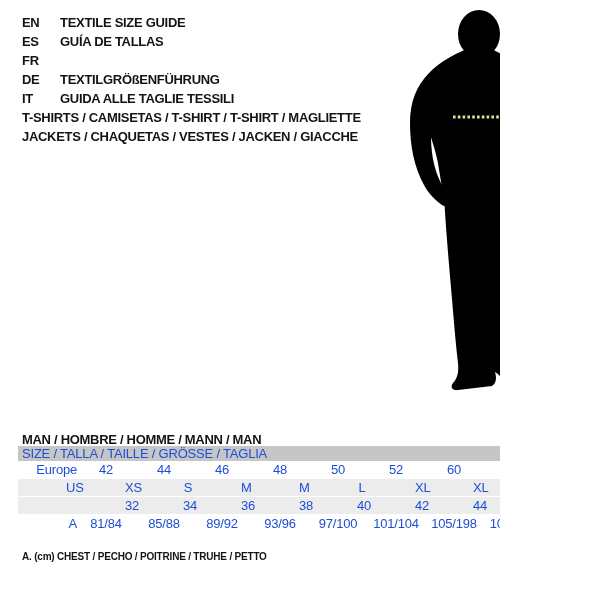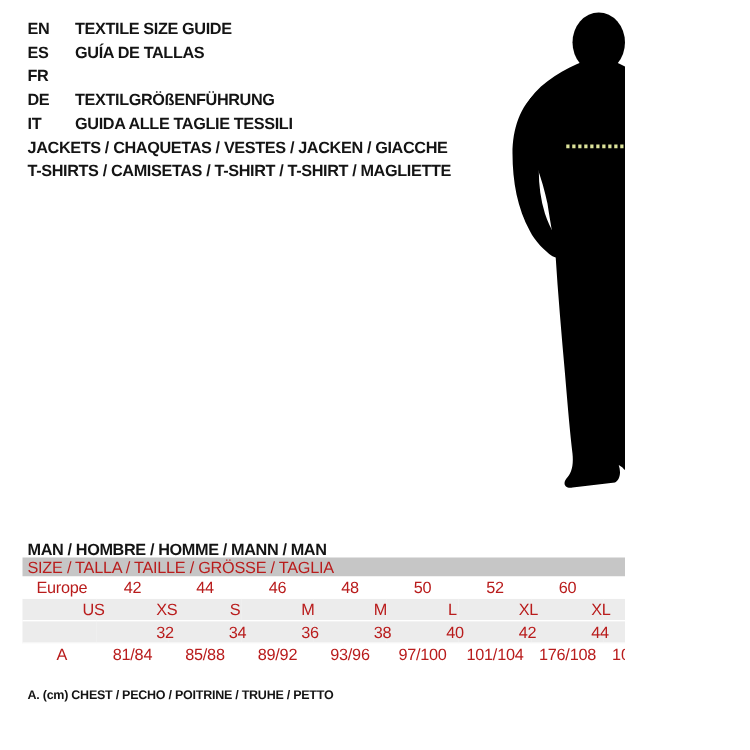--- a/index.html
+++ b/index.html
@@ -26,29 +26,29 @@
   .figure .solid{fill:var(--silhouette);}
   .chest-dash{stroke:var(--dash-color);stroke-width:3;stroke-dasharray:2.6 2.2;fill:none;}
   .pointer-dash{stroke:#141414;stroke-width:1.6;stroke-dasharray:3 2.6;fill:none;}
   .measure-label{font-family:"Liberation Sans","DejaVu Sans",sans-serif;font-size:13px;font-weight:600;fill:#141414;}
   
   .section-title{position:absolute;left:22px;top:420px;font-size:13px;font-weight:700;letter-spacing:-0.3px;margin-top:12px;}
   
   .size-table{
     position:absolute;left:18px;top:446px;width:564px;
     border-collapse:collapse;table-layout:fixed;
-    font-size:13px;font-weight:400;letter-spacing:-0.2px;color:#b91c1c;
+    font-size:13px;font-weight:400;letter-spacing:-0.2px;color:#1d4ed8;
   }
   .size-table td{padding:0;vertical-align:middle;}
   .size-table tr.hdr td{
     background:var(--header-bg);height:14px;padding-left:4px;text-align:left;white-space:nowrap;
   }
   .size-table tbody tr{border-bottom:1px solid #ffffff;}
   .size-table tbody td{height:17px;text-align:center;}
-  .size-table tbody td.lbl{text-align:center;padding-left:4px;}
+  .size-table tbody td.lbl{text-align:right;padding-left:4px;}
   .size-table tbody tr.shaded td{background:var(--alt-row-bg);padding-left:48px;}
   
   .footnote{position:absolute;left:22px;top:551px;font-size:10px;font-weight:700;letter-spacing:-0.2px;}
 </style>
 </head>
 <body>
 
 <div class="canvas" style="--header-bg: #c6c6c6; --alt-row-bg: #ececec; --dash-color: #dde39b; --silhouette: #000000;">
 
   <div class="lang-block">
@@ -67,22 +67,22 @@
         <span class="lang-code">DE</span>
         <span>TEXTILGRÖßENFÜHRUNG</span>
       </div>
       <div class="lang-row">
         <span class="lang-code">IT</span>
         <span>GUIDA ALLE TAGLIE TESSILI</span>
       </div>
     </div>
 
   <div class="product-block">
+      <div class="product-line">T-SHIRTS / CAMISETAS / T-SHIRT / T-SHIRT / MAGLIETTE</div>
       <div class="product-line">JACKETS / CHAQUETAS / VESTES / JACKEN / GIACCHE</div>
-      <div class="product-line">T-SHIRTS / CAMISETAS / T-SHIRT / T-SHIRT / MAGLIETTE</div>
     </div>
 
   <svg class="figure" viewBox="0 0 195 395" aria-hidden="true">
     <g>
       <ellipse class="solid" cx="89" cy="29" rx="21" ry="24"></ellipse>
       <rect class="solid" x="77" y="40" width="24" height="22"></rect>
       <path class="solid" d="M 77 44
         C 62 50 44 60 34 74
         C 29 82 27 90 28 98
         C 36 118 44 138 48 158
@@ -188,21 +188,21 @@
           <td></td>
         </tr>
         <tr>
           <td class="lbl">A</td>
           <td>81/84</td>
           <td>85/88</td>
           <td>89/92</td>
           <td>93/96</td>
           <td>97/100</td>
           <td>101/104</td>
-          <td>176/108</td>
+          <td>105/198</td>
           <td>109/112</td>
           <td></td>
         </tr>
       </tbody>
   </table>
 
   <div class="footnote">A. (cm) CHEST / PECHO / POITRINE / TRUHE / PETTO</div>
 
 </div>
 

